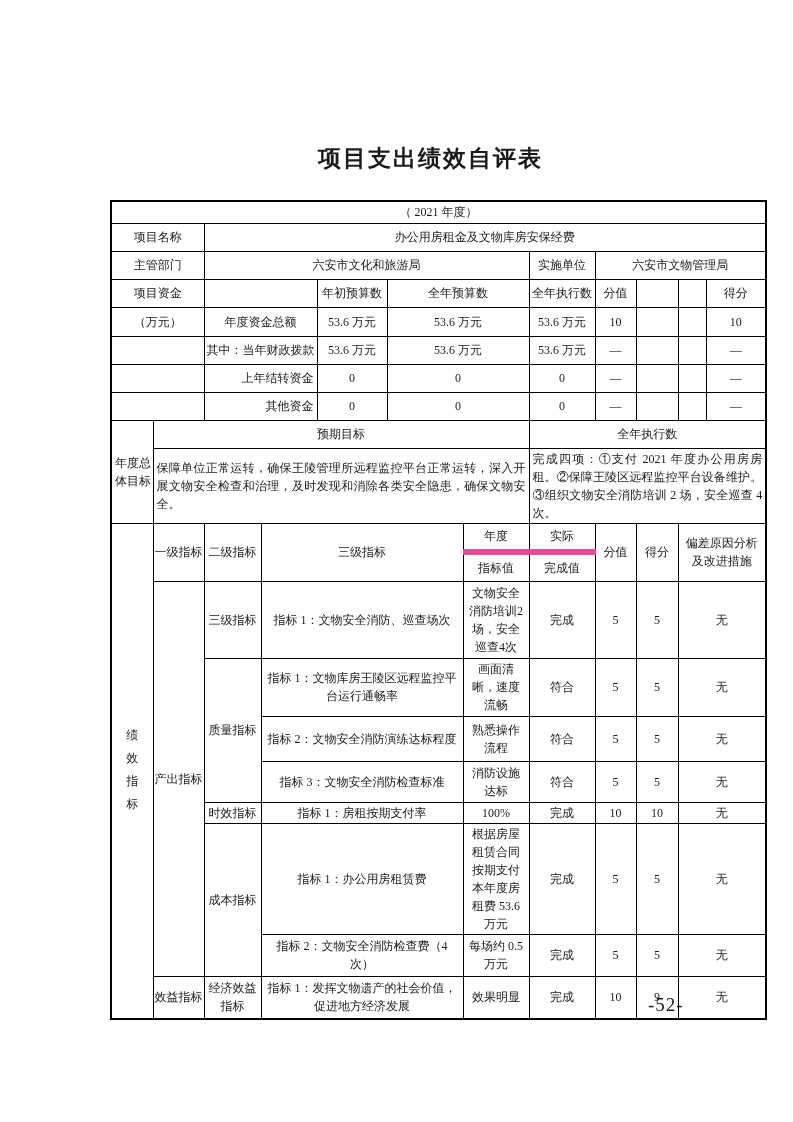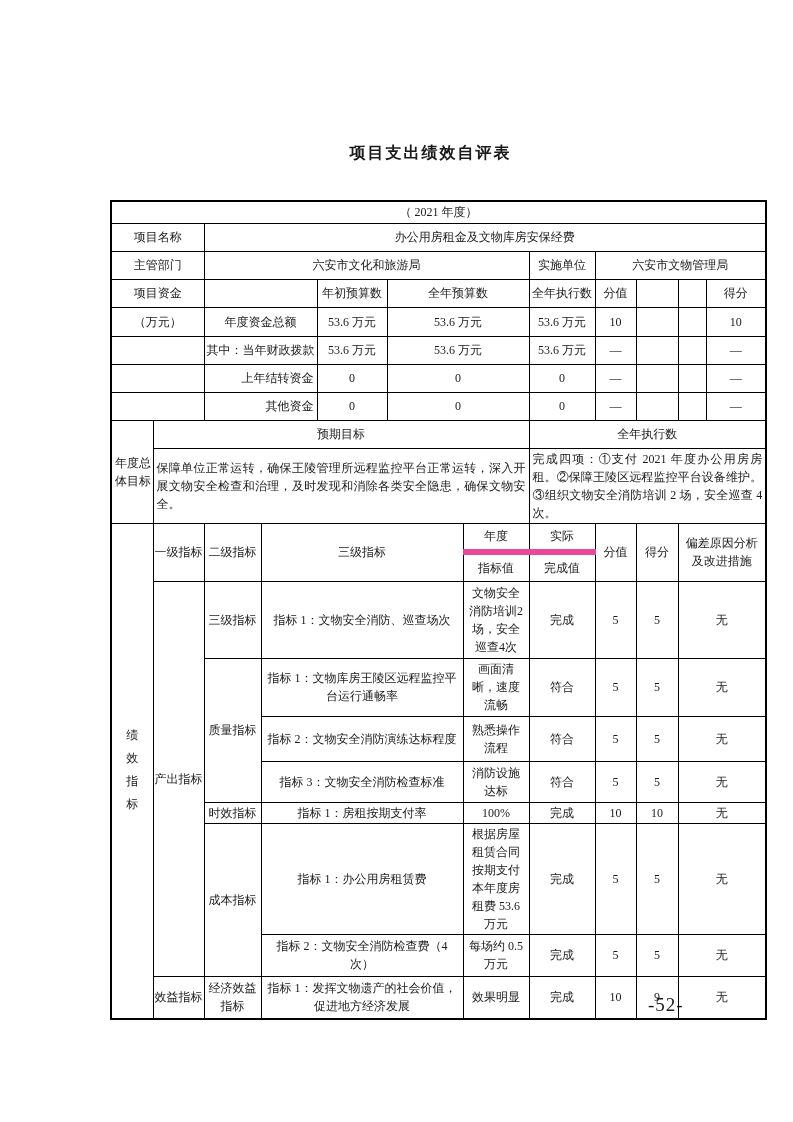--- a/index.html
+++ b/index.html
@@ -1,21 +1,21 @@
 <!DOCTYPE html>
 <html><head>
 <meta charset="utf-8">
 <style>
   html,body{margin:0;padding:0;background:#ffffff;}
   body{width:793px;height:1122px;position:relative;color:#1a1a1a;
        font-family:"Liberation Serif","DejaVu Serif",serif;}
   .sheet{position:absolute;inset:0;background:#fff;}
   .doc-title{position:absolute;top:143px;left:103px;width:655px;text-align:center;
        font-family:"Liberation Sans","DejaVu Sans",sans-serif;font-weight:bold;
-       font-size:16px;letter-spacing:2px;}
+       font-size:23px;letter-spacing:2px;}
   table.main{position:absolute;top:200px;left:110px;width:655px;border-collapse:collapse;
        table-layout:fixed;border:2px solid #000;}
   td{border:1px solid #000;font-size:12px;padding:1px 3px;vertical-align:middle;
      overflow:hidden;line-height:1.5;}
   .tc{text-align:center;}
   .tl{text-align:center;}
   .tr{text-align:right;}
   .just{text-align:justify;}
   .nowrap{white-space:nowrap;padding-left:1px;padding-right:1px;}
   .vtext{width:1em;margin:13px auto;line-height:1.9;text-align:right;font-family:Liberation Mono, monospace;}

